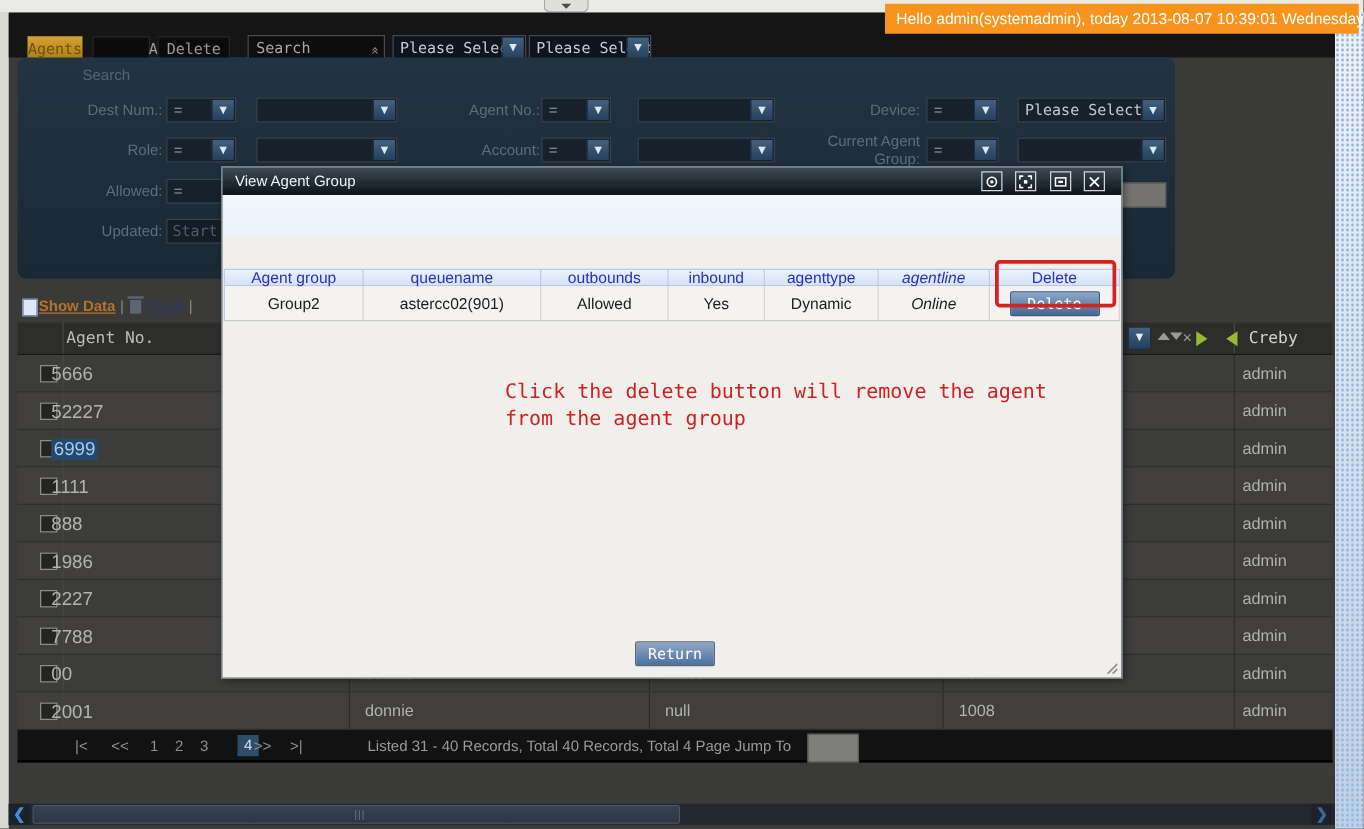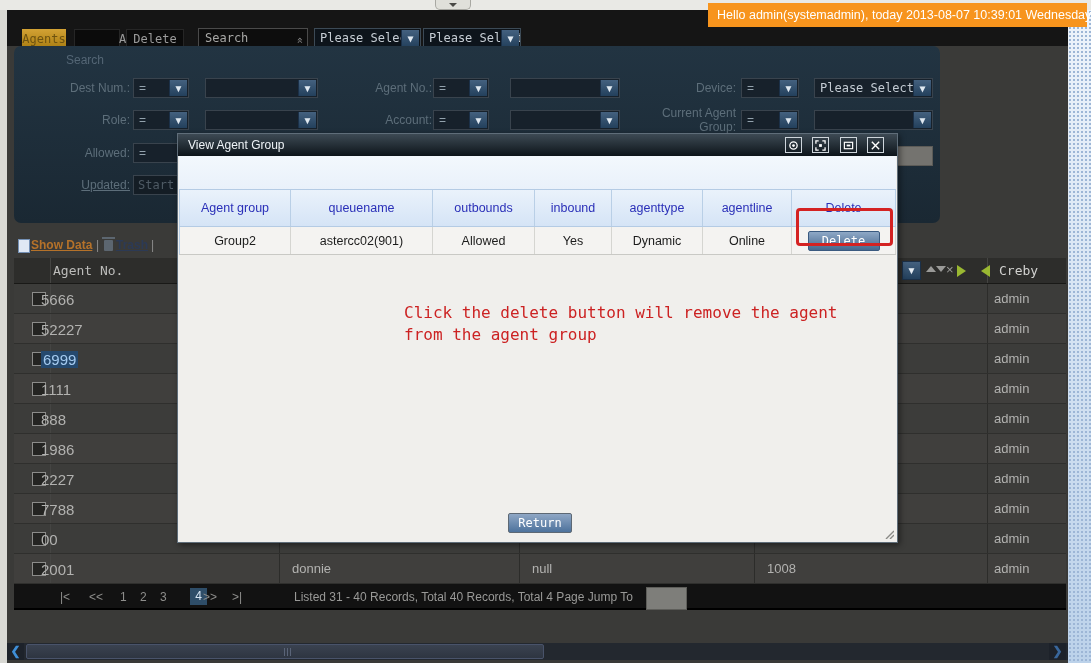--- a/index.html
+++ b/index.html
@@ -85,27 +85,27 @@
   #sb-thumb{left:26px;top:644px;width:518px;height:15px;background:linear-gradient(#3a4250,#2e3541);border:1px solid #49536a;border-radius:2px;box-sizing:border-box;}
   #sb-grip{left:255px;top:3px;width:12px;height:8px;position:absolute;
      background-image:linear-gradient(#5a6478,#5a6478),linear-gradient(#5a6478,#5a6478),linear-gradient(#5a6478,#5a6478);background-size:1px 100%;background-position:2px 0,5px 0,8px 0;background-repeat:no-repeat;}
   
   #modal{left:177px;top:133px;width:721px;height:410px;border:1px solid #5f6d79;box-sizing:border-box;background:#f0efec;box-shadow:2px 2px 6px rgba(0,0,0,.45);}
   #m-title{left:0;top:0;right:0;height:22px;background:linear-gradient(#3d4a54,#0d141a);color:#eef3f7;font-size:12px;line-height:22px;padding-left:10px;}
   .wbtn{position:absolute;top:3px;width:17px;height:16px;border:1px solid #cfd6dc;box-sizing:border-box;display:flex;align-items:center;justify-content:center;}
   #wb-1{left:607px;} #wb-2{left:634px;} #wb-3{left:662px;} #wb-4{left:689px;}
   #m-band{left:1px;top:22px;width:717px;height:33px;background:linear-gradient(#f3f8fd,#e9f1fa);}
   #m-table{left:1px;top:55px;width:717px;}
-  #m-table .hrow{display:flex;height:38px;background:linear-gradient(#eaf2fb,#d5e4f6);border-top:1px solid #b4cbe4;border-bottom:1px solid #b4cbe4;box-sizing:border-box;}
+  #m-table .hrow{display:flex;height:14px;background:linear-gradient(#eaf2fb,#d5e4f6);border-top:1px solid #b4cbe4;border-bottom:1px solid #b4cbe4;box-sizing:border-box;margin-top:26px;}
   #m-table .drow{display:flex;height:28px;background:#f4f3f1;border-bottom:1px solid #c9c9c5;box-sizing:border-box;}
   #m-table .cell{border-right:1px solid #b9cfe6;box-sizing:border-box;display:flex;align-items:center;justify-content:center;font-size:12.5px;}
   #m-table .cell:first-child{border-left:1px solid #b9cfe6;}
   #m-table .hrow .cell{color:#2a2fb8;}
   #m-table .drow .cell{color:#1c1c1c;border-right:1px solid #d5d5d1;}
-  .cw0{width:112px;}.cw1{width:142px;}.cw2{width:102px;}.cw3{width:77px;}.cw4{width:91px;}.cw5{width:89px;}.cw6{width:104px;}
+  .cw0{width:112px;}.cw1{width:142px;}.cw2{width:102px;}.cw3{width:77px;}.cw4{width:91px;}.cw5{width:89px;font-style:italic;}.cw6{width:104px;}
   #m-delete{width:72px;height:20px;background:linear-gradient(#8ea8c6,#46688e);border:1px solid #3a5a80;border-radius:2px;color:#fff;font-size:12px;line-height:18px;text-align:center;box-sizing:border-box;}
   #red-box{left:618px;top:74px;width:97px;height:38px;border:3px solid #d42222;border-radius:4px;box-sizing:border-box;}
   #m-note{left:226px;top:168px;color:#cc2222;font-size:16px;line-height:22px;white-space:nowrap;}
   #m-return{left:330px;top:379px;width:64px;height:20px;background:linear-gradient(#8fa7c5,#4d729c);border:1px solid #5d6874;border-radius:2px;color:#fff;font-size:12px;line-height:18px;text-align:center;box-sizing:border-box;}
   #m-resize{right:3px;bottom:3px;width:10px;height:10px;}
 </style>
 </head>
 <body>
 
 <div id="screen">
@@ -161,21 +161,21 @@
   <div class="flabel" style="left:646px;top:106px;width:90px;line-height:14px;"><span>Current Agent</span><br><span>Group:</span></div>
   <div class="sel" style="left:741px;top:110px;width:58px;"><span>=</span><span class="arw">▼</span></div>
   <div class="sel" style="left:814px;top:110px;width:119px;">
       <span class="arw">▼</span>
     </div>
 
   <div class="flabel" style="left:38px;top:146px;">Allowed:</div>
   <div class="sel" style="left:133px;top:143px;width:56px;"><span>=</span></div>
   <div class="greybox" style="left:876px;top:146px;width:57px;height:20px;"></div>
 
-  <div class="flabel" style="left:38px;top:178px;text-decoration:underline;">Updated:</div>
+  <div class="flabel" style="left:38px;top:178px;">Updated:</div>
   <input class="pinput" style="left: 133px; top: 175px; width: 100px;" placeholder="Start T">
 
   <div class="abs" id="doc-icon"></div>
   <a class="abs linkrow" id="lnk-showdata">Show Data</a>
   <span class="abs linkrow lsep" id="sep1">|</span>
   <div class="abs" id="trash-icon"></div>
   <a class="abs linkrow" id="lnk-trash">Trash</a>
   <span class="abs linkrow lsep" id="sep2">|</span>
 
   <div class="abs" id="bg-header">

